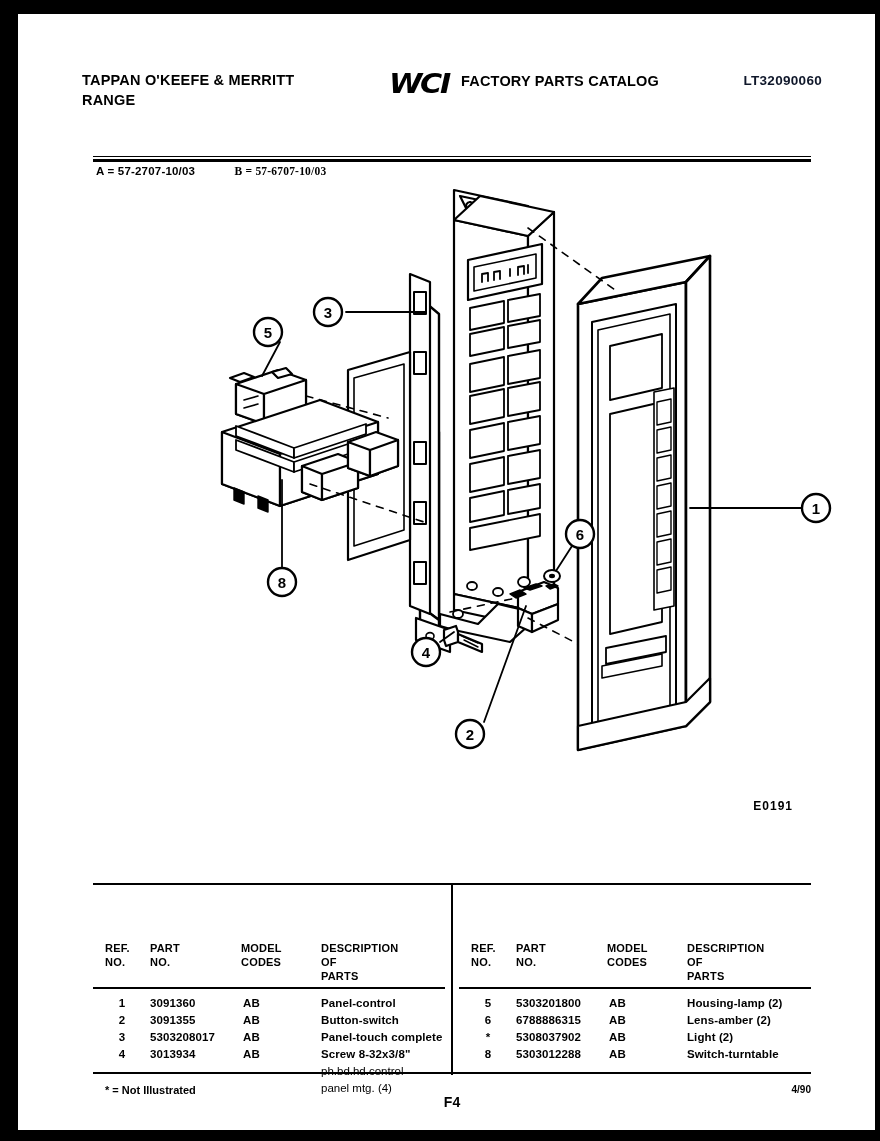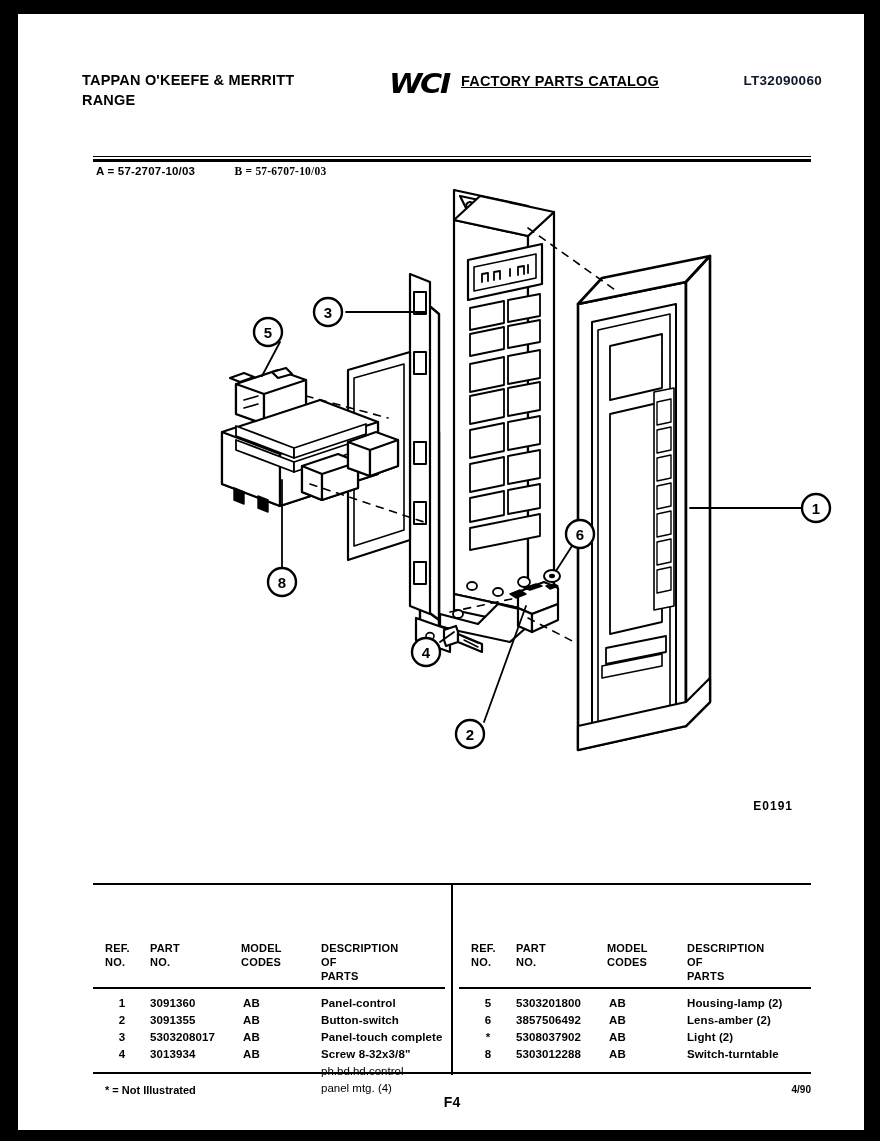--- a/index.html
+++ b/index.html
@@ -1,31 +1,31 @@
 <!DOCTYPE html>
 <html><head>
 <meta charset="utf-8">
 <style>
   html,body{margin:0;padding:0;background:#000;}
   body{width:880px;height:1141px;font-family:"Liberation Sans",sans-serif;}
 
   
   .scan{position:relative;width:880px;height:1141px;background:#000;overflow:hidden;}
-  .page{position:absolute;left:18px;top:14px;width:846px;height:1116px;background:#fff;}
+  .page{position:absolute;left:18px;top:14px;width:846px;height:1116px;background:#fff;padding-left:11px;}
 
   
   .hdr{position:absolute;left:64px;top:56px;width:740px;height:52px;}
   .hdr-brand{position:absolute;left:0;top:0;width:250px;
     font-size:14.5px;font-weight:bold;letter-spacing:.2px;color:#000;line-height:20px;}
   .hdr-brand .l2{display:block;}
   .wci{position:absolute;left:307px;top:-2px;font-size:27px;font-weight:bold;
     font-style:italic;letter-spacing:-2px;color:#000;
     font-family:"DejaVu Sans",sans-serif;transform:scaleX(1.12);transform-origin:left top;}
   .hdr-cat{position:absolute;left:379px;top:3px;font-size:14.5px;font-weight:bold;
-    letter-spacing:.2px;color:#000;text-decoration:underline;}
+    letter-spacing:.2px;color:#000;}
   .hdr-num{position:absolute;right:0;top:3px;font-size:13.5px;font-weight:bold;
     letter-spacing:.3px;color:#0f172a;}
 
   
   .rule-thin{position:absolute;left:75px;width:718px;height:1px;background:#000;}
   .rule-thick{position:absolute;left:75px;width:718px;height:3px;background:#000;}
 
   .models{position:absolute;left:78px;top:151px;font-size:11.5px;font-weight:bold;
     letter-spacing:.2px;color:#000;}
   .models .b{margin-left:36px;font-family:Liberation Serif, serif;}
@@ -382,21 +382,21 @@
         <div class="hrule"></div>
         <div class="rows">
           <div class="row">
             <span class="c-ref">5</span>
             <span class="c-part">5303201800</span>
             <span class="c-model">AB</span>
             <span class="c-desc">Housing-lamp (2)</span>
           </div>
           <div class="row">
             <span class="c-ref">6</span>
-            <span class="c-part">3857506492</span>
+            <span class="c-part">6788886315</span>
             <span class="c-model">AB</span>
             <span class="c-desc">Lens-amber (2)</span>
           </div>
           <div class="row">
             <span class="c-ref">*</span>
             <span class="c-part">5308037902</span>
             <span class="c-model">AB</span>
             <span class="c-desc">Light (2)</span>
           </div>
           <div class="row">

